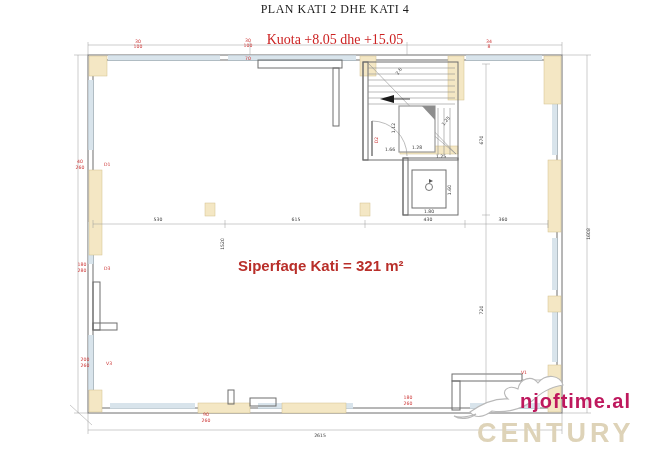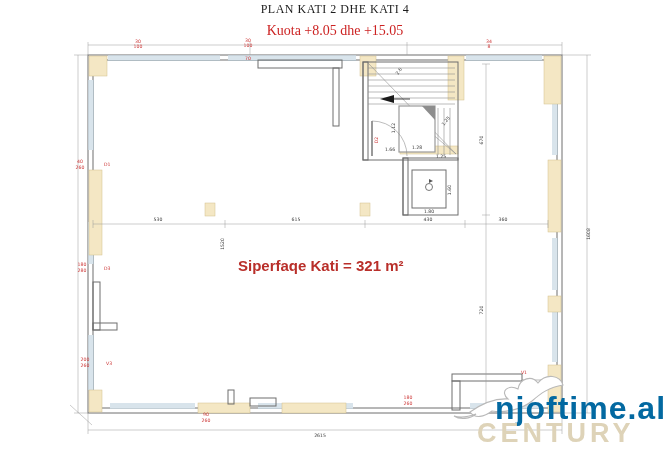--- a/index.html
+++ b/index.html
@@ -1,24 +1,24 @@
 <!DOCTYPE html>
 <html><head>
 <meta charset="utf-8">
 <style>
   html,body{margin:0;padding:0;background:#ffffff;}
   #stage{position:relative;width:670px;height:450px;background:#ffffff;overflow:hidden;
          font-family:"Liberation Serif", serif;}
   .hdr{position:absolute;left:0;top:2px;width:670px;text-align:center;}
   .hdr .t1{font-size:12px;letter-spacing:.5px;color:#1c1c1c;}
-  .hdr .t2{font-size:14px;color:#cc2222;margin-top:6px;}
+  .hdr .t2{font-size:14px;color:#cc2222;margin-top:15px;}
   .area-label{position:absolute;left:238px;top:257px;font-size:15px;font-weight:bold;
               color:#b92f2a;font-family:Liberation Sans, sans-serif;}
-  .wm-site{position:absolute;left:495px;top:390px;font-size:32px;font-weight:bold;
-           color:#0369a1;font-family:"Liberation Sans",sans-serif;letter-spacing:1px;}
+  .wm-site{position:absolute;left:520px;top:390px;font-size:20px;font-weight:bold;
+           color:#be185d;font-family:"Liberation Sans",sans-serif;letter-spacing:1px;}
   .wm-brand{position:absolute;left:477px;top:418px;font-size:27px;font-weight:bold;
             color:#ded3b8;font-family:"Liberation Sans",sans-serif;letter-spacing:4px;}
   svg{position:absolute;left:0;top:0;}
   .wall{stroke:#6e6e6e;stroke-width:1;fill:none;}
   .wallthin{stroke:#8a8a8a;stroke-width:.6;fill:none;}
   .win{stroke:#a9c3d4;stroke-width:.9;fill:none;}
   .col{fill:#f4e7c4;stroke:#d3c08c;stroke-width:.5;}
   .dim{stroke:#9a9a9a;stroke-width:.5;fill:none;}
   .dimtxt{font:4.6px "DejaVu Sans",sans-serif;fill:#3a3a3a;}
   .redtxt{font:4.6px "DejaVu Sans",sans-serif;fill:#cc3333;}

